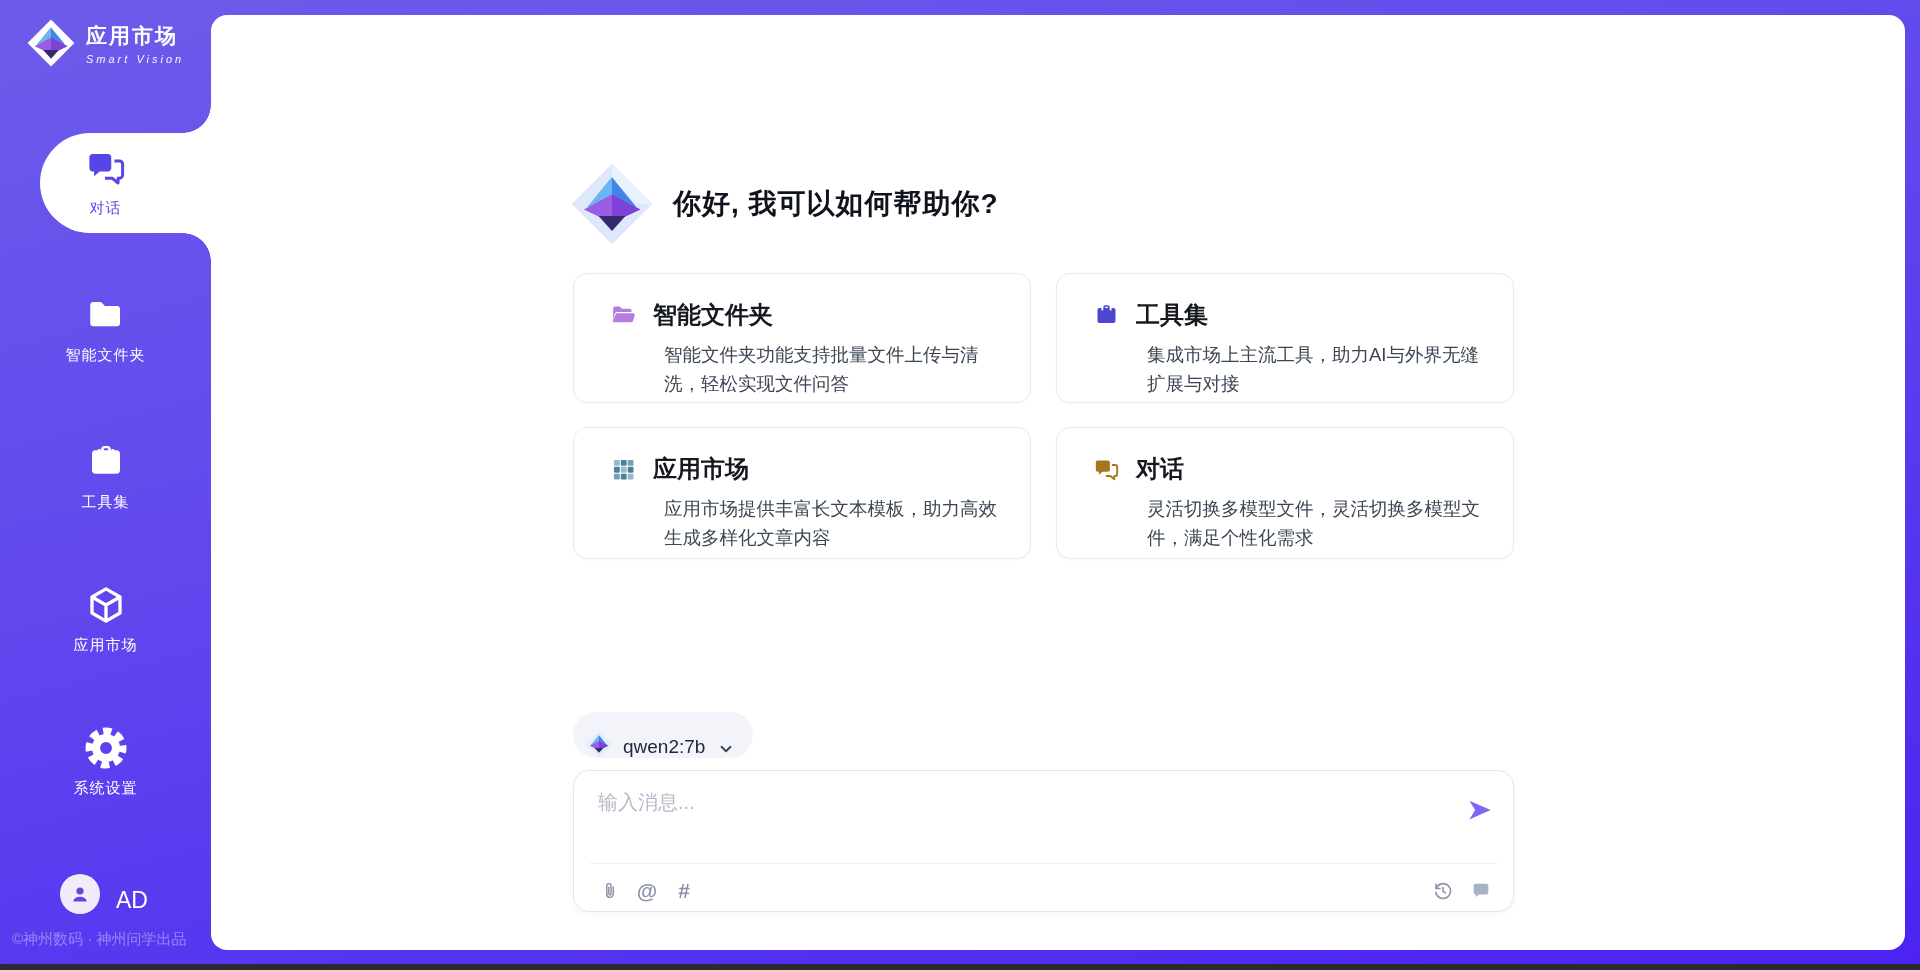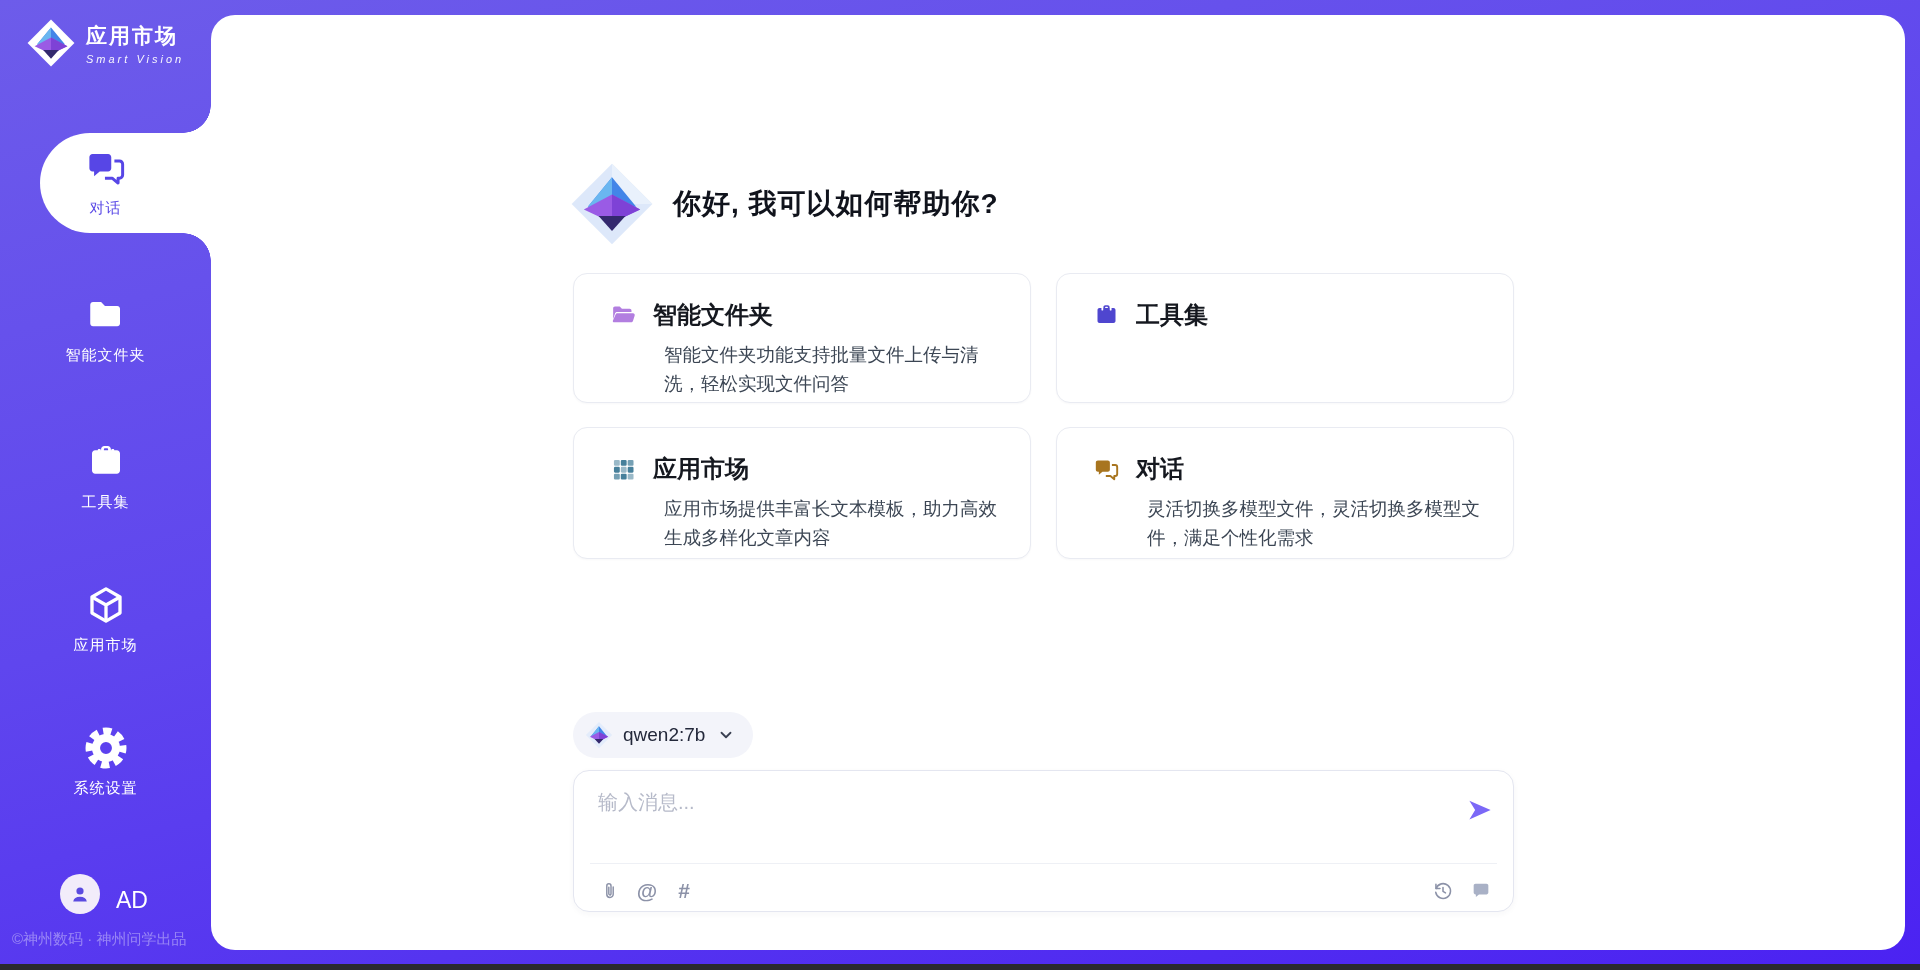--- a/index.html
+++ b/index.html
@@ -32,39 +32,39 @@
   .nav-item.active { color:#5746e6; z-index:4; top:147px; }
 
   .user-row { position:absolute; left:60px; top:874px; display:flex; align-items:flex-end; z-index:4; }
   .avatar { width:40px; height:40px; border-radius:50%; background:#f2ecfa; display:flex; align-items:center; justify-content:center; }
   .avatar svg { width:24px; height:24px; color:#5b4ae0; }
   .user-name { margin-left:16px; color:#fff; font-size:23px; }
   .footer-note { position:absolute; left:12px; top:930px; color:rgba(255,255,255,.38); font-size:15px; z-index:4; white-space:nowrap; }
 
   
   .panel { position:absolute; left:211px; top:15px; width:1694px; height:935px;
-    background:#fff; border-radius:24px; z-index:2; }
+    background:#fff; border-radius:16px; z-index:2; }
 
   .greet { position:absolute; left:358px; top:146px; display:flex; align-items:center; }
   .greet svg { width:86px; height:86px; }
   .greet-text { margin-left:18px; font-size:28px; font-weight:bold; color:#10131c; letter-spacing:1px; }
 
   .card { position:absolute; width:458px; height:130px; border:1px solid #e9ebf2; border-radius:14px;
     background:#fff; box-shadow:0 1px 2px rgba(30,35,60,.03); padding:25px 24px 0 36px; cursor:pointer; }
   .card-head { display:flex; align-items:center; }
   .card-head svg { width:27px; height:27px; flex:0 0 auto; }
   .card-title { margin-left:16px; font-size:24px; font-weight:bold; color:#15181f; }
   .card-desc { margin-top:10px; margin-left:54px; font-size:18.5px; line-height:1.56; color:#3c4654; }
   .card1 { left:362px; top:258px; }
   .card2 { left:845px; top:258px; }
   .card3 { left:362px; top:412px; height:132px; }
   .card4 { left:845px; top:412px; height:132px; }
 
   .model-pill { position:absolute; left:362px; top:697px; height:46px; padding:0 18px 0 12px;
-    background:#f3f4fa; border-radius:23px; display:flex; align-items:center; cursor:pointer; }
+    background:#f3f4fa; border-radius:23px; display:flex; align-items:flex-end; cursor:pointer; }
   .model-pill svg.dia { width:28px; height:28px; }
   .model-name { margin-left:10px; font-size:19px; color:#23283a; }
   .model-pill .chev { width:18px; height:18px; margin-left:12px; color:#3a4052; }
 
   .composer { position:absolute; left:362px; top:755px; width:941px; height:142px;
     border:1px solid #e4e6f0; border-radius:16px; background:#fff; box-shadow:0 2px 6px rgba(40,45,80,.04); }
   .composer textarea { position:absolute; left:24px; top:18px; width:840px; height:58px; border:none; outline:none;
     resize:none; font-family:"Liberation Sans","DejaVu Sans",sans-serif; font-size:20px; color:#30394a; background:transparent; }
   .composer textarea::placeholder { color:#b6bac9; }
   .send-btn { position:absolute; right:18px; top:24px; width:30px; height:30px; color:#7b68f7; cursor:pointer; }
@@ -204,20 +204,21 @@
 
   <div class="card card2">
     <div class="card-head">
       <svg viewBox="0 0 24 24" class="ic-briefcase">
         <path d="M9.2 5.3V4.6c0-1 .8-1.8 1.8-1.8h2c1 0 1.8.8 1.8 1.8v.7h3.4c1 0 1.8.8 1.8 1.8v9.8c0 1-.8 1.8-1.8 1.8H5.8c-1 0-1.8-.8-1.8-1.8V7.1c0-1 .8-1.8 1.8-1.8h3.4zm1.6 0h2.4v-.6c0-.3-.2-.5-.5-.5h-1.4c-.3 0-.5.2-.5.5v.6z" fill="currentColor"></path>
         <rect x="7.5" y="4.7" width="1.6" height="2.8" rx="0.4" fill="#fff"></rect>
         <rect x="14.9" y="4.7" width="1.6" height="2.8" rx="0.4" fill="#fff"></rect>
       </svg>
       <div class="card-title">工具集</div>
     </div>
+    <div class="card-desc">集成市场上主流工具，助力AI与外界无缝扩展与对接</div>
   </div>
 
   <div class="card card3">
     <div class="card-head">
       <svg viewBox="0 0 24 24" class="ic-grid">
         <rect x="3.5" y="3.5" width="5.2" height="5.2" rx="1" fill="currentColor" opacity=".55"></rect>
         <rect x="9.6" y="3.5" width="5.2" height="5.2" rx="1" fill="currentColor"></rect>
         <rect x="15.7" y="3.5" width="5.2" height="5.2" rx="1" fill="currentColor" opacity=".75"></rect>
         <rect x="3.5" y="9.6" width="5.2" height="5.2" rx="1" fill="currentColor"></rect>
         <rect x="9.6" y="9.6" width="5.2" height="5.2" rx="1" fill="currentColor" opacity=".55"></rect>

